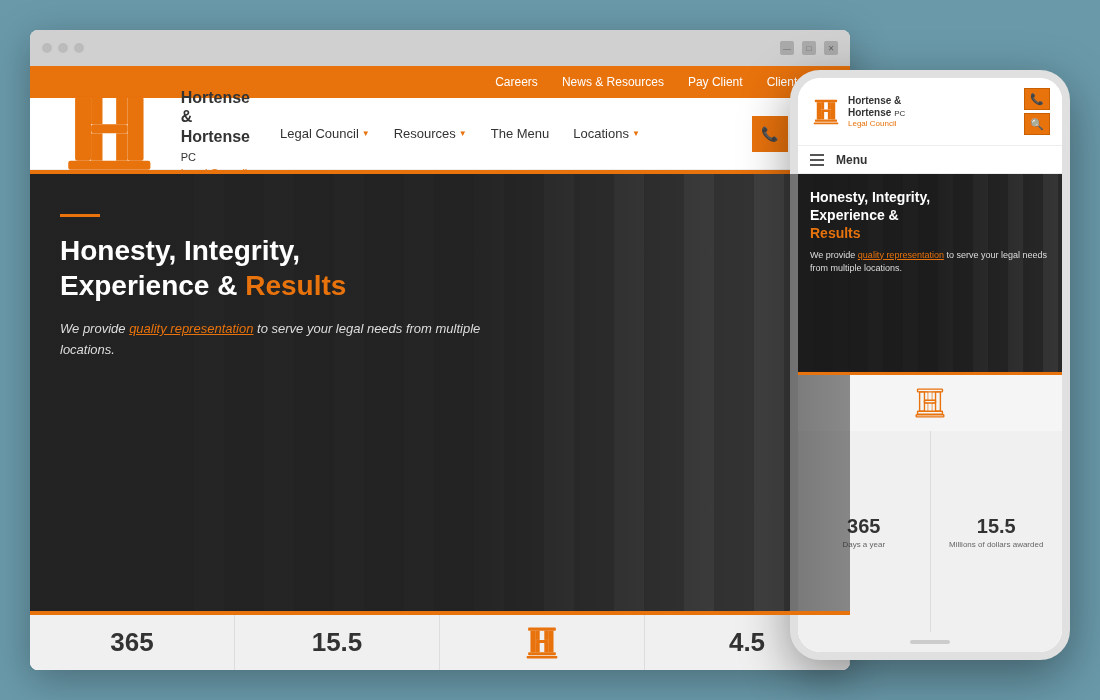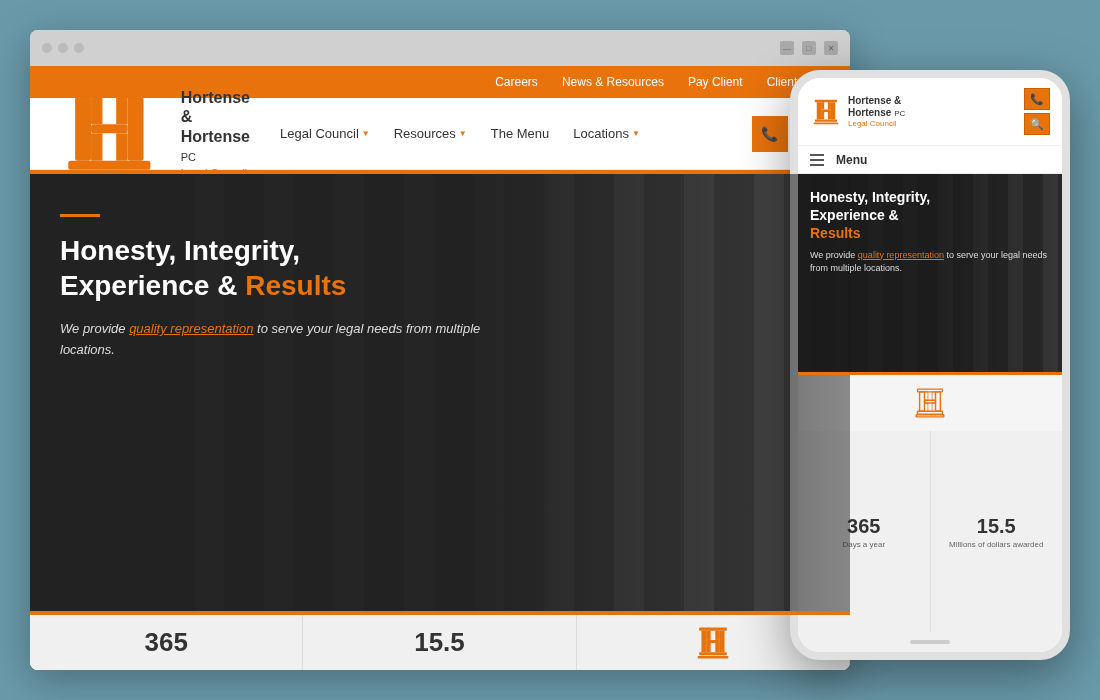--- a/index.html
+++ b/index.html
@@ -622,20 +622,23 @@
               <rect x="34" y="10" width="7" height="28" fill="#e8720c" rx="1"></rect>
               <rect x="18" y="22" width="16" height="4" fill="#e8720c" rx="1"></rect>
               <rect x="18" y="10" width="5" height="12" fill="#e8720c"></rect>
               <rect x="18" y="26" width="5" height="12" fill="#e8720c"></rect>
               <rect x="29" y="10" width="5" height="12" fill="#e8720c"></rect>
               <rect x="29" y="26" width="5" height="12" fill="#e8720c"></rect>
               <rect x="8" y="38" width="36" height="4" fill="#e8720c" rx="1"></rect>
               <rect x="6" y="43" width="40" height="3" fill="#e8720c" rx="1"></rect>
             </svg>
           </div>
+          <div class="stat-item">
+            <span class="stat-number">4.5</span>
+          </div>
         </div>
 
       </div>
     </div>
   </div>
 
   <div class="mobile-device">
     <div class="mobile-screen">
 
       <div class="mobile-header">

